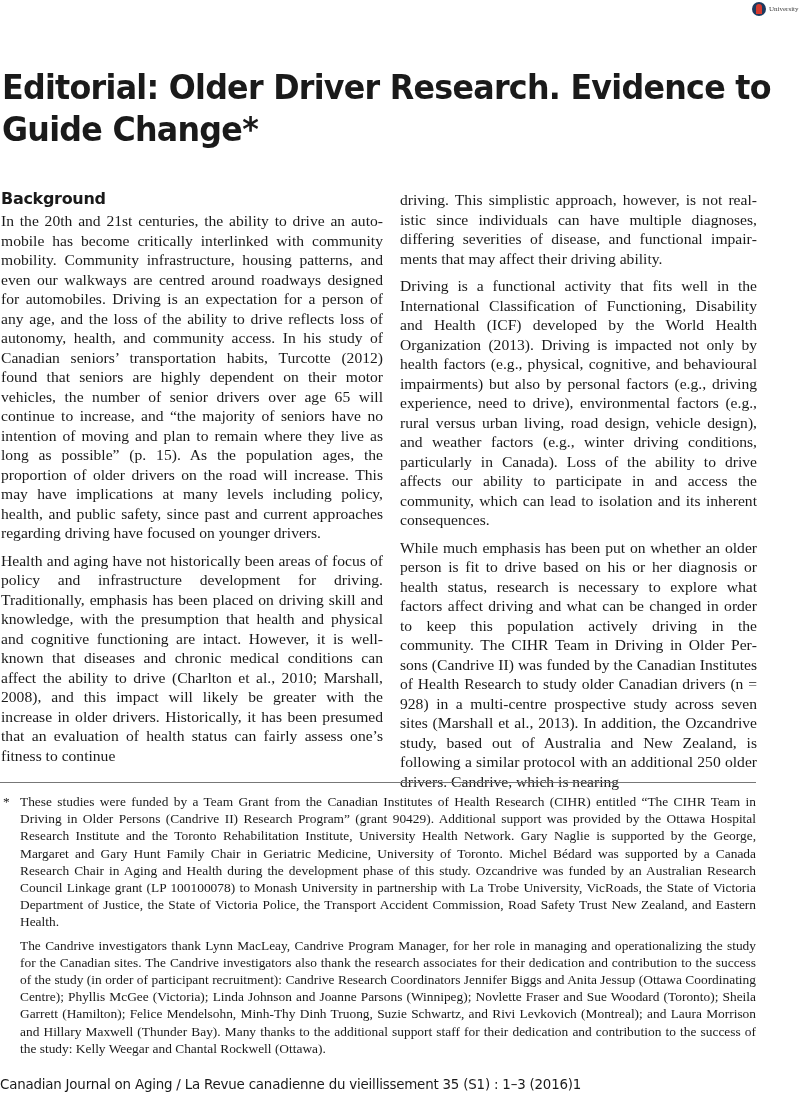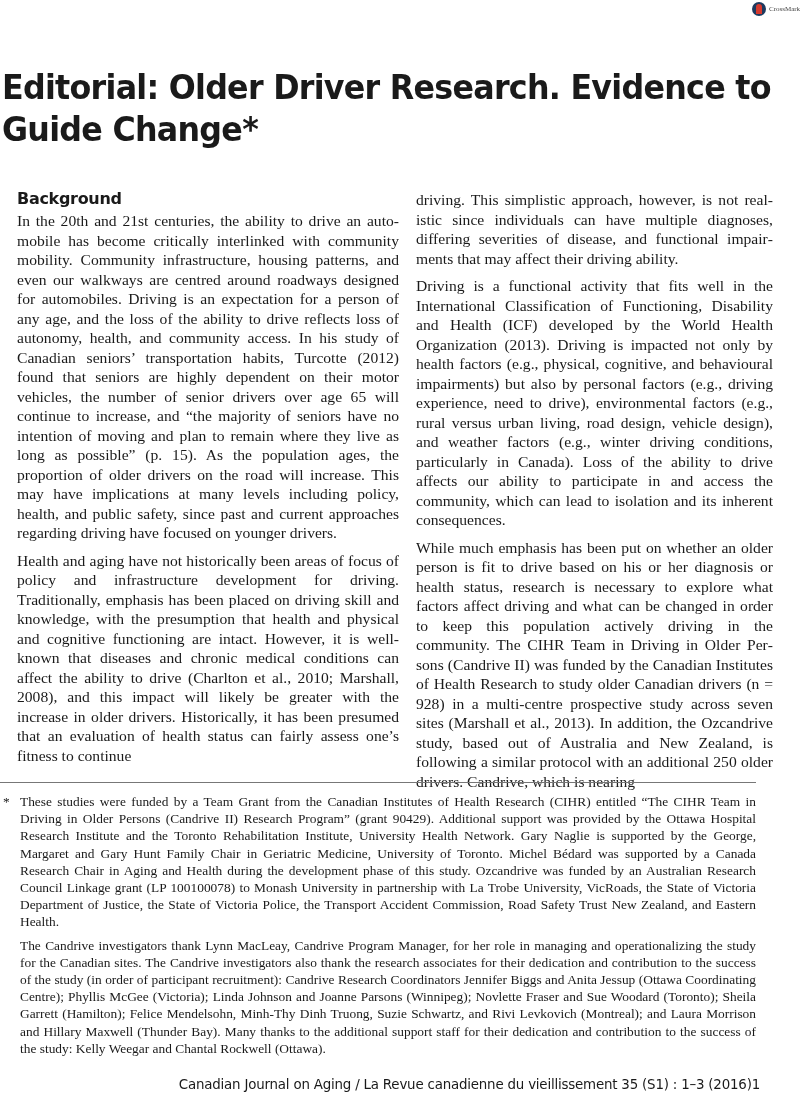--- a/index.html
+++ b/index.html
@@ -5,42 +5,42 @@
   html, body { margin: 0; padding: 0; background: #ffffff; }
   body { width: 800px; height: 1111px; position: relative; overflow: hidden; color: #1a1a1a; }
   .crossmark { position: absolute; top: 2px; left: 752px; display: flex; align-items: center; gap: 3px; }
   .crossmark-logo { width: 14px; height: 14px; border-radius: 50%; background: #1e3a5f; position: relative; }
   .crossmark-logo::after { content: ""; position: absolute; left: 4px; top: 2px; width: 6px; height: 10px; background: #d63a2e; border-radius: 3px 3px 0 0; }
   .crossmark-text { font-family: "Liberation Serif", serif; font-size: 7px; color: #444; }
   .title { position: absolute; left: 2px; top: 66px; width: 790px; margin: 0;
     font-family: "DejaVu Sans", sans-serif; font-weight: bold; font-size: 34.5px; line-height: 42px;
     letter-spacing: -0.8px; color: #1a1a1a; transform: scaleX(0.92); transform-origin: left top; width: 860px; }
   .col { position: absolute; top: 188px; width: 382px; font-family: "Liberation Serif", serif;
-    font-size: 15.6px; line-height: 19.5px; text-align: justify; color: #1a1a1a; padding-left: 16px; }
+    font-size: 15.6px; line-height: 19.5px; text-align: justify; color: #1a1a1a; }
   .col-left { left: 1px; }
   .col-right { left: 400px; top: 190px; width: 357px; }
   .col p { margin: 0 0 8px 0; hyphens: manual; }
   .section-heading { margin: 0 0 1px 0; font-family: "DejaVu Sans", sans-serif; font-weight: bold;
     font-size: 16px; line-height: 22px; letter-spacing: -0.3px; }
   .footnote-rule { position: absolute; left: 0; top: 782px; width: 756px; height: 0; border-top: 1.5px solid #777; }
   .footnotes { position: absolute; left: 0; top: 793px; width: 756px; font-family: "Liberation Serif", serif;
     font-size: 13.4px; line-height: 17.2px; color: #1a1a1a; text-align: justify; }
   .footnote { position: relative; padding-left: 20px; margin: 0 0 6px 0; }
   .footnote-marker { position: absolute; left: 3px; top: 0; }
   .footer { position: absolute; left: 0; top: 1076px; width: 760px; font-family: "DejaVu Sans", sans-serif;
     font-size: 13.4px; line-height: 17px; color: #1a1a1a; letter-spacing: -0.2px; }
-  .footer-line { display: flex; justify-content: flex-end; }
+  .footer-line { display: flex; justify-content: flex-start; }
   .footer-doi { font-size: 12.6px; }
 </style>
 </head>
 <body>
 
 <div class="crossmark">
   <span class="crossmark-logo"></span>
-  <span class="crossmark-text">CrossMark</span>
+  <span class="crossmark-text">University</span>
 </div>
 
 <h1 class="title">Editorial: Older Driver Research. Evidence to Guide Change*</h1>
 
 <div class="col col-left">
   <h2 class="section-heading">Background</h2>
   <p>In the 20th and 21st centuries, the ability to drive an auto­mobile has become critically interlinked with community mobility. Community infrastructure, housing patterns, and even our walkways are centred around roadways designed for automobiles. Driving is an expectation for a person of any age, and the loss of the ability to drive reflects loss of autonomy, health, and community access. In his study of Canadian seniors’ transportation habits, Turcotte (2012) found that seniors are highly dependent on their motor vehicles, the number of senior drivers over age 65 will continue to increase, and “the majority of seniors have no intention of moving and plan to remain where they live as long as possible” (p. 15). As the popu­lation ages, the proportion of older drivers on the road will increase. This may have implications at many levels including policy, health, and public safety, since past and current approaches regarding driving have focused on younger drivers.</p>
   <p>Health and aging have not historically been areas of focus of policy and infrastructure development for driving. Traditionally, emphasis has been placed on driving skill and knowledge, with the presumption that health and physical and cognitive functioning are intact. However, it is well-known that diseases and chronic medical conditions can affect the ability to drive (Charlton et al., 2010; Marshall, 2008), and this impact will likely be greater with the increase in older drivers. Historically, it has been presumed that an evaluation of health status can fairly assess one’s fitness to continue</p>
 </div>
 

